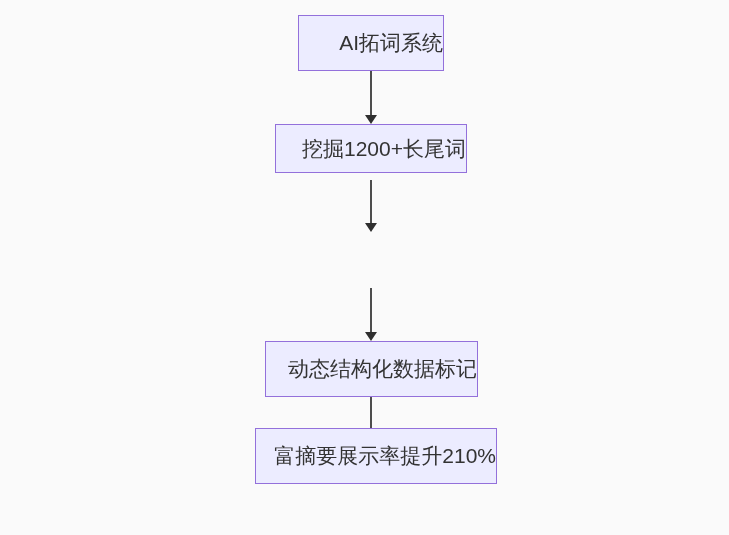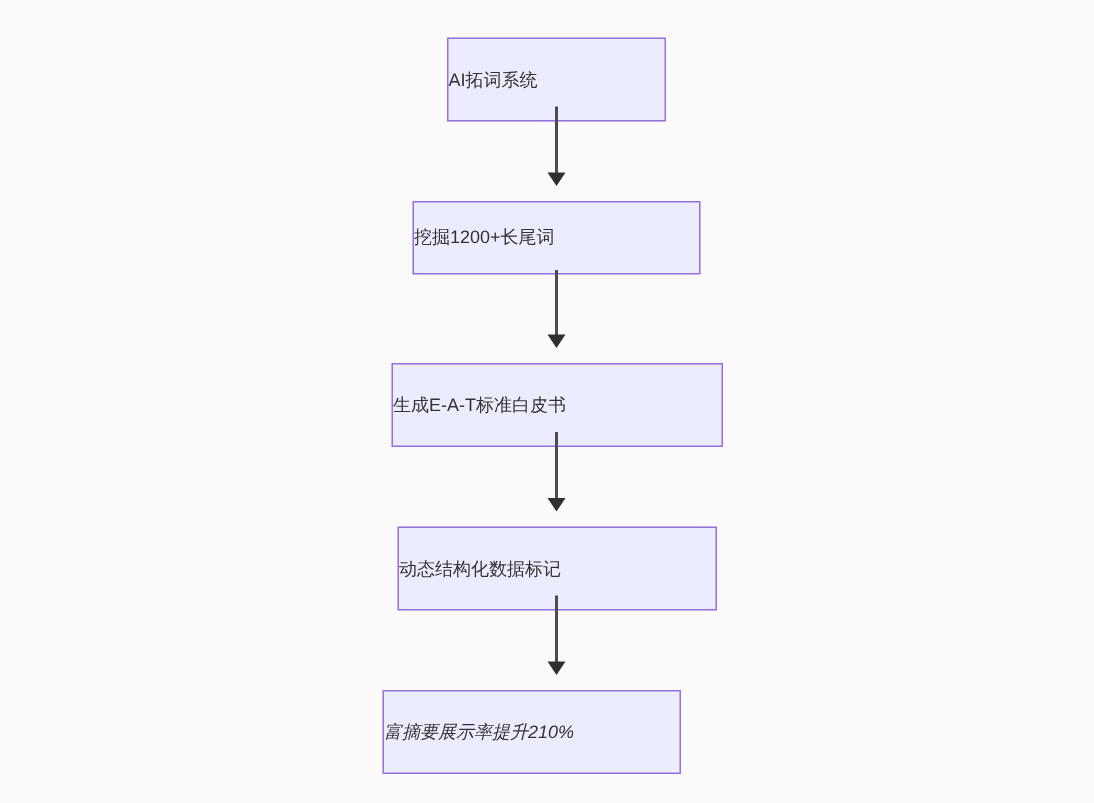--- a/index.html
+++ b/index.html
@@ -16,26 +16,25 @@
     position: absolute;
     left: 0; top: 0; width: 729px; height: 535px;
   }
   .node {
     position: absolute;
     box-sizing: border-box;
     background: var(--node-fill, #ECECFF);
     border: 1px solid var(--node-border, #9370DB);
     display: flex;
     align-items: center;
-    justify-content: flex-start;
+    justify-content: flex-end;
     color: var(--text, #333333);
-    font-size: 12px;
+    font-size: 21px;
     line-height: 1.2;
     white-space: nowrap;
-    margin-top: 10px;
   }
   .edge-line {
     position: absolute;
     width: 2px;
     background: var(--arrow-line, #4d4d4d);
   }
   .edge-head {
     position: absolute;
     width: 0; height: 0;
     border-left: 6px solid transparent;
@@ -55,31 +54,28 @@
   <div class="edge-line" style="left:370px; top:71px; height:45px;"></div>
   <div class="edge-head" style="left:365px; top:115px;"></div>
 
   <div class="node" style="left:275px; top:124px; width:192px; height:49px;">
     <span>挖掘1200+长尾词</span>
   </div>
 
   <div class="edge-line" style="left:370px; top:180px; height:44px;"></div>
   <div class="edge-head" style="left:365px; top:223px;"></div>
 
-  <div class="node" style="left:261px; top:232px; width:221px; height:56px;">
-    <span>生成E-A-T标准白皮书</span>
-  </div>
 
   <div class="edge-line" style="left:370px; top:288px; height:45px;"></div>
   <div class="edge-head" style="left:365px; top:332px;"></div>
 
   <div class="node" style="left:265px; top:341px; width:213px; height:56px;">
     <span>动态结构化数据标记</span>
   </div>
 
   <div class="edge-line" style="left:370px; top:397px; height:45px;"></div>
   <div class="edge-head" style="left:365px; top:441px;"></div>
 
-  <div class="node" style="left:255px; top:450px; width:199px; height:56px;font-style:italic;">
+  <div class="node" style="left:255px; top:428px; width:242px; height:56px;">
     <span>富摘要展示率提升210%</span>
   </div>
 
 </div>
 
 </body></html>

